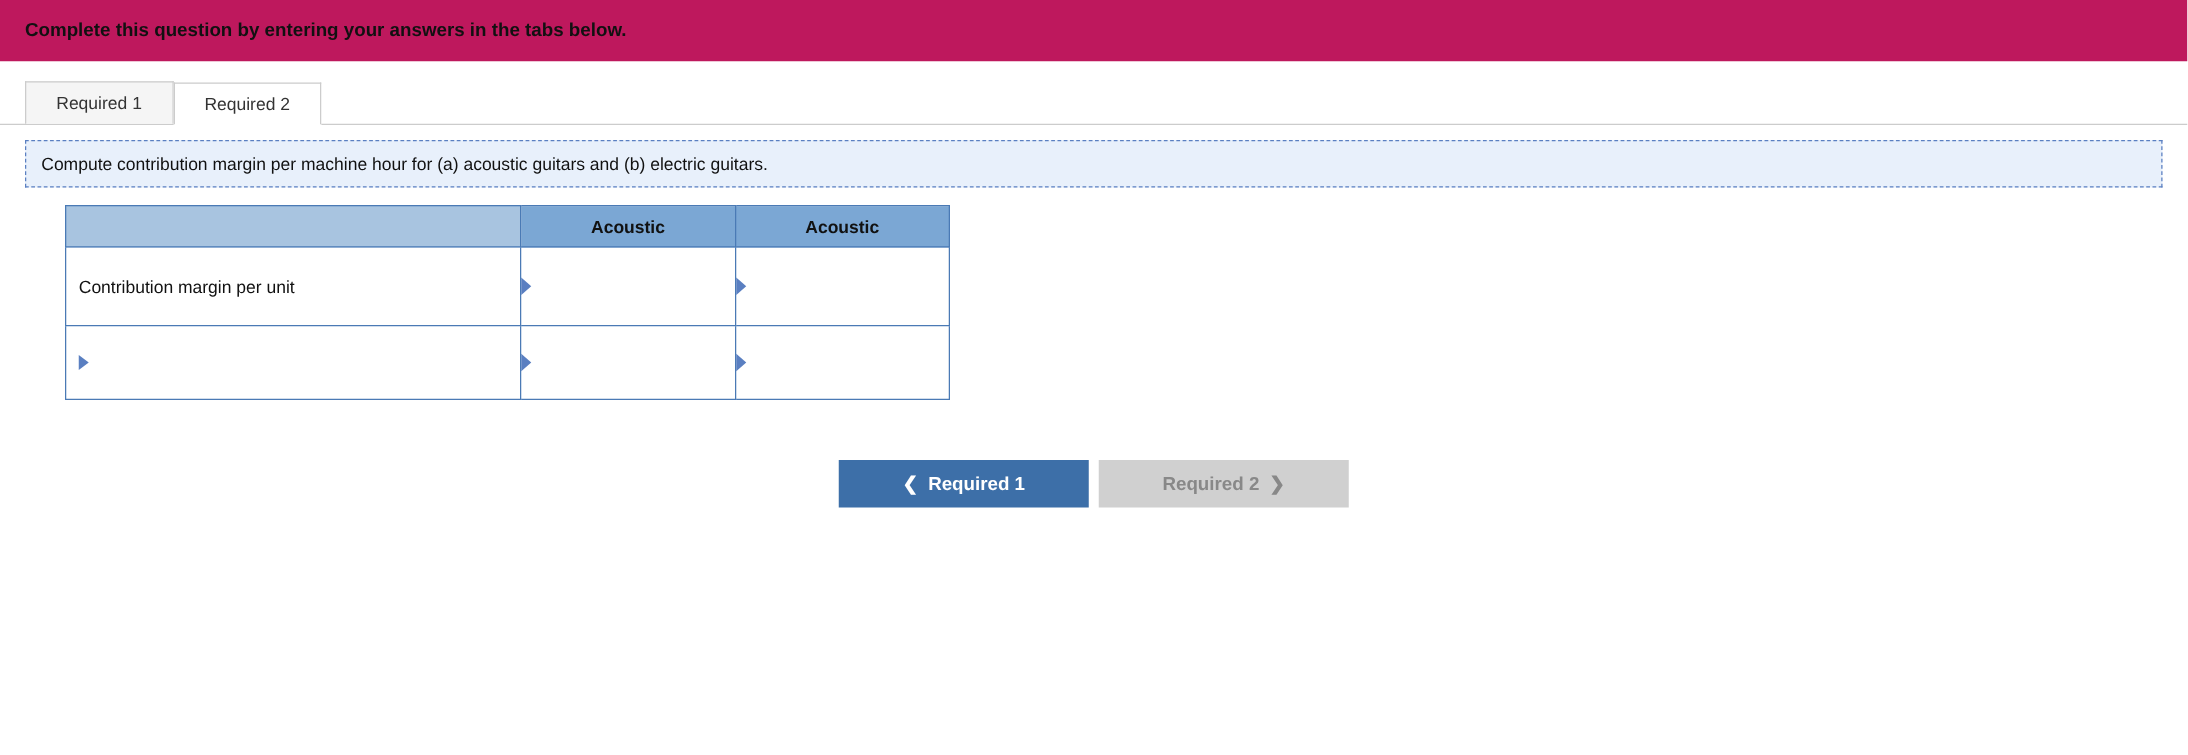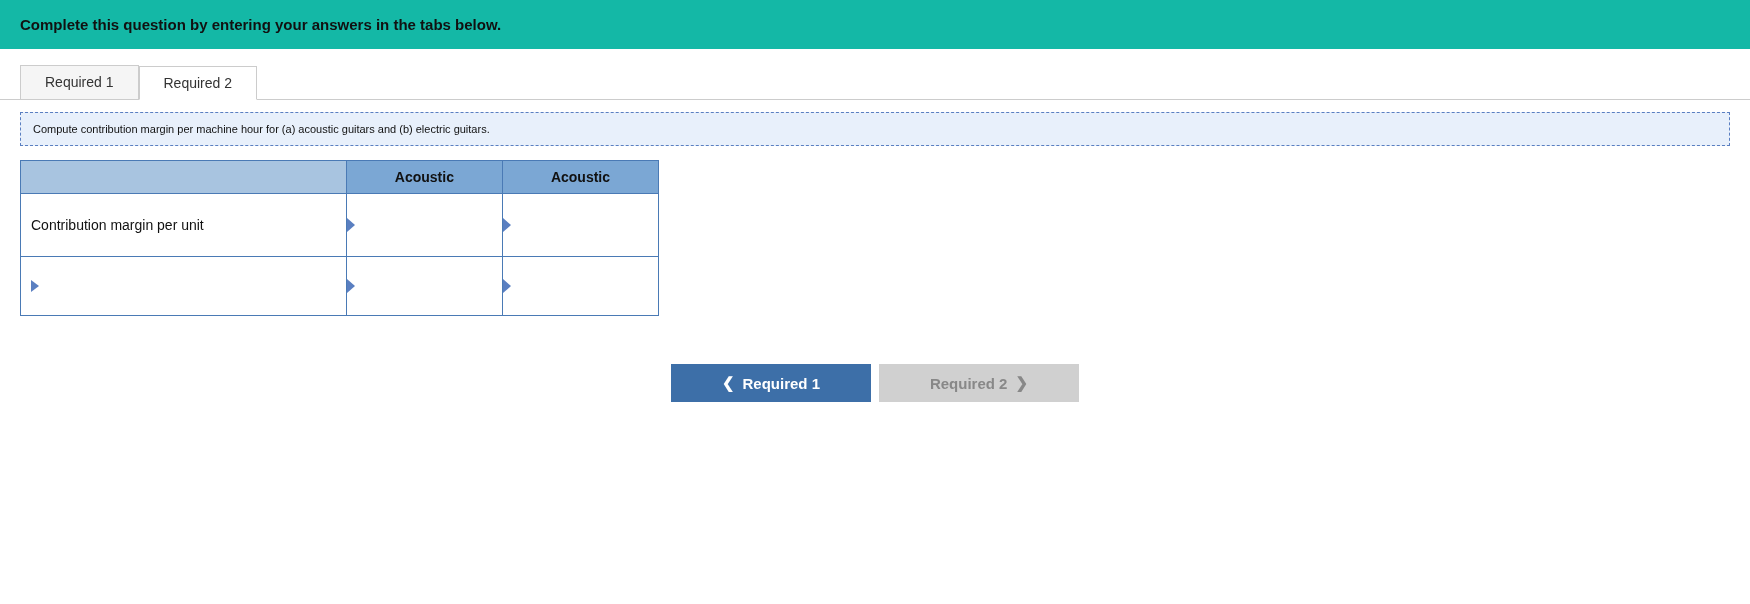--- a/index.html
+++ b/index.html
@@ -10,21 +10,21 @@
 
     body {
       font-family: Arial, sans-serif;
       font-size: 14px;
       background: #ffffff;
       width: 1750px;
       min-height: 604px;
     }
 
     .header-bar {
-      background: #14b8a6;
+      background: #be185d;
       padding: 16px 20px;
       font-weight: bold;
       font-size: 15px;
       color: #111;
     }
 
     .tabs-area {
       padding: 16px 20px 0 20px;
       display: flex;
       border-bottom: 1px solid #ccc;
@@ -51,31 +51,32 @@
 
     .content-area {
       padding: 12px 20px;
     }
 
     .instruction-box {
       border: 1.5px dashed #5a7fc1;
       background: #e8f0fb;
       padding: 10px 12px;
       margin-bottom: 14px;
-      font-size: 11px;
+      font-size: 14px;
       color: #111;
     }
 
     .table-wrapper {
       margin-bottom: 20px;
     }
 
     table {
       border-collapse: collapse;
-      width: 639px;
+      width: 708px;
+      margin-left: 32px;
     }
 
     table thead tr {
       background: #7ba7d4;
     }
 
     table thead th {
       border: 1px solid #4a7ab5;
       padding: 8px 16px;
       font-weight: bold;

